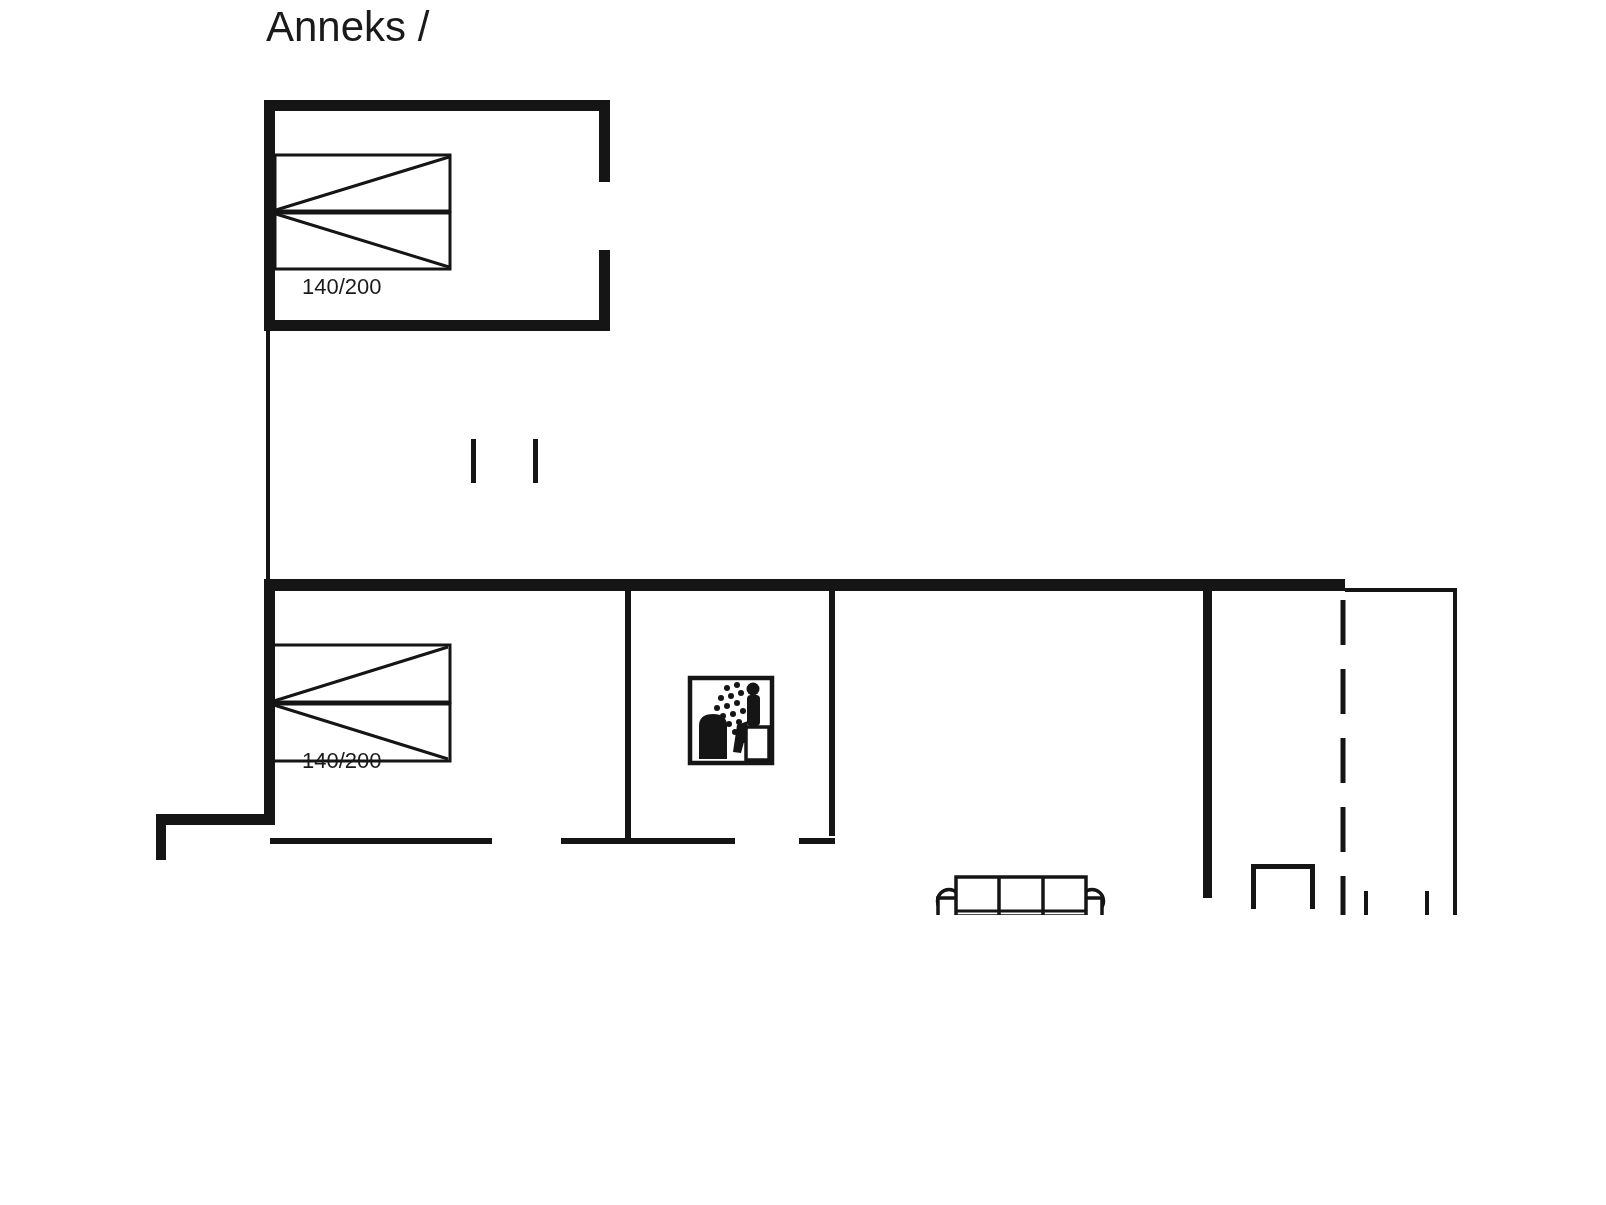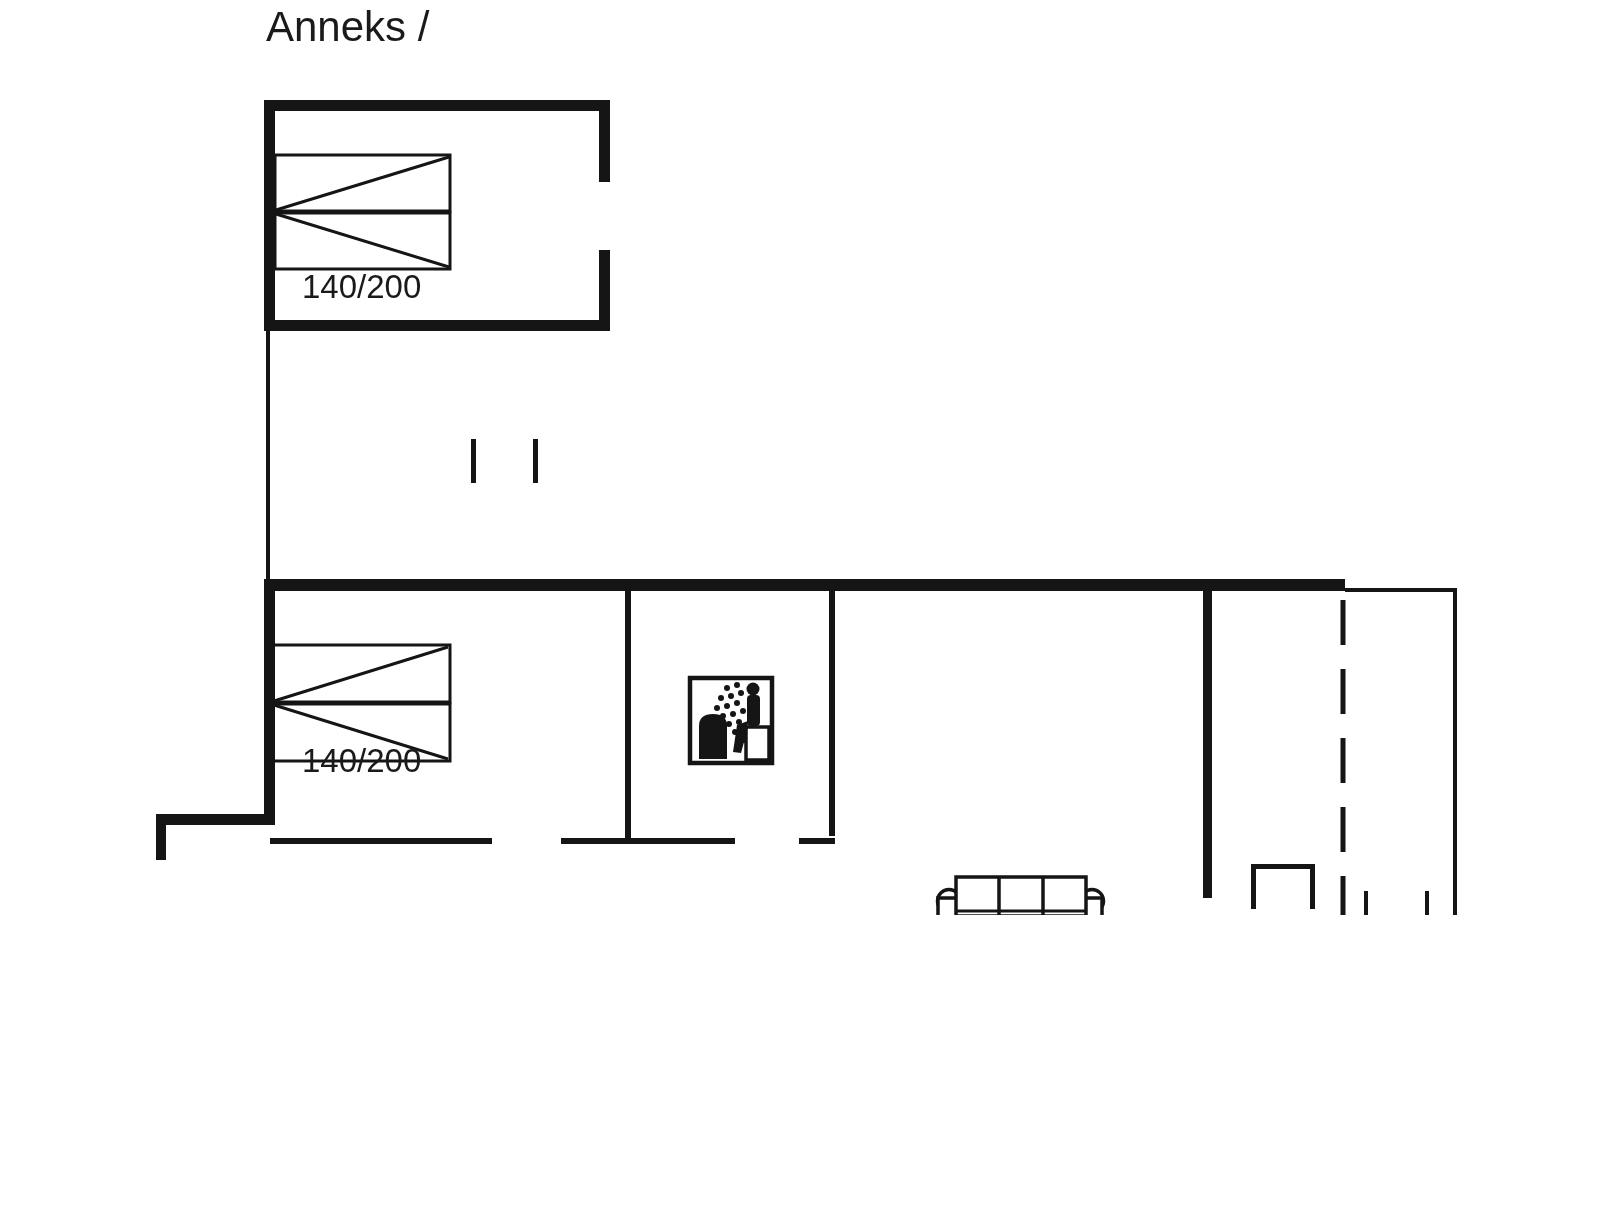--- a/index.html
+++ b/index.html
@@ -15,21 +15,21 @@
     position:absolute;
     color:#1a1a1a;
     white-space:pre;
   }
   .lbl.title{
     font-size:42px;
     line-height:46px;
     letter-spacing:0px;
   }
   .lbl.bedsize{
-    font-size:33px;
+    font-size:22px;
     line-height:34px;
   }
 </style>
 </head>
 <body>
 
 <div class="plan">
 
   <svg width="1606" height="1205" viewBox="0 0 1606 1205">
     <g fill="#151515" stroke="none">

